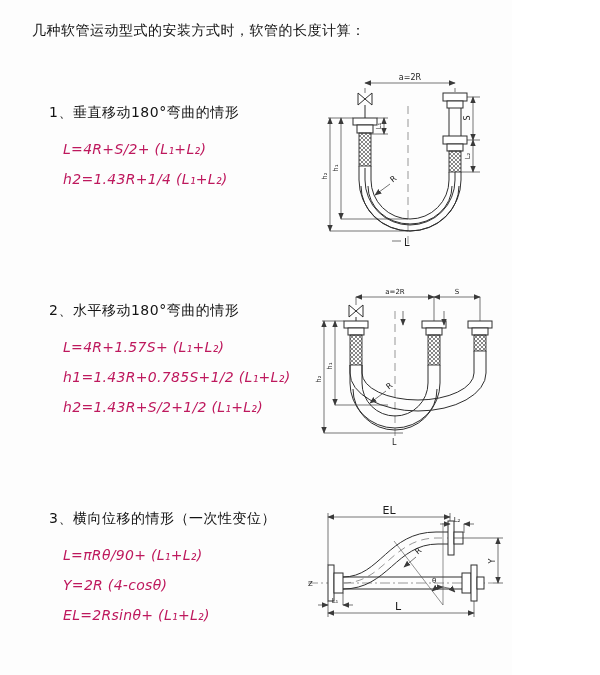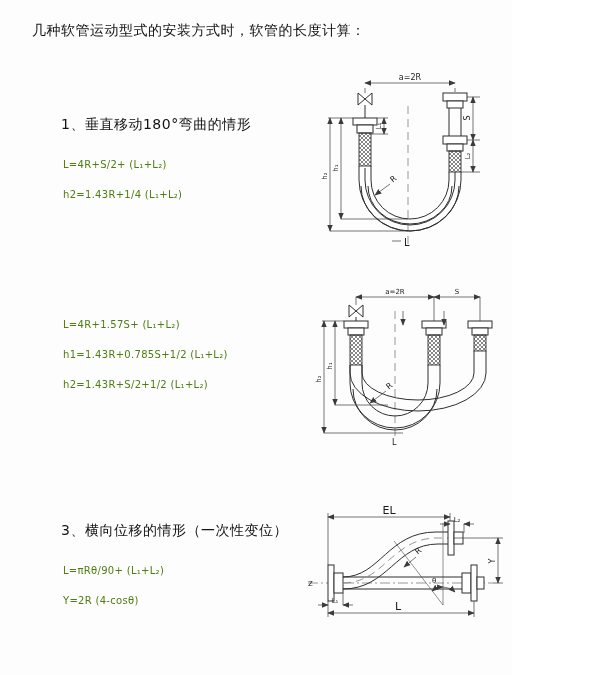--- a/index.html
+++ b/index.html
@@ -4,23 +4,23 @@
 <style>
   html,body{margin:0;padding:0;background:#ffffff;}
   #page{
     position:relative;width:512px;height:675px;background:#fdfdfd;
     font-family:"DejaVu Sans","Liberation Sans",sans-serif;color:#1c1c1c;overflow:hidden;
   }
   .doc-title{
     position:absolute;left:32px;top:22px;font-size:14px;letter-spacing:0.5px;color:#141414;
   }
   .sec{position:absolute;left:45px;width:270px;}
-  .sec h2{margin:16px;font-size:14px;font-weight:normal;color:#141414;letter-spacing:0.5px;}
+  .sec h2{margin:4px;font-size:14px;font-weight:normal;color:#141414;letter-spacing:0.5px;}
   .formulas{margin-top:12px;padding-left:18px;}
-  .formula{font-size:10px;line-height:30px;color:#4d7c0f;white-space:nowrap;letter-spacing:0.3px;}
+  .formula{font-size:14px;line-height:30px;color:#be185d;white-space:nowrap;letter-spacing:0.3px;font-style:italic;}
   .dia{position:absolute;}
   svg{display:block;}
   svg .hose{fill:none;stroke:#2f2f2f;stroke-width:1;}
   svg .fit{fill:#ffffff;stroke:#2f2f2f;stroke-width:1;}
   svg .braid{stroke:#2f2f2f;stroke-width:0.9;}
   svg .dim{stroke:#3a3a3a;stroke-width:0.7;fill:none;}
   svg .cl{stroke:#6a6a6a;stroke-width:0.7;stroke-dasharray:8 5;fill:none;}
   svg .clb{stroke:#6a6a6a;stroke-width:0.7;stroke-dasharray:10 3 2 3;fill:none;}
   svg .thin{stroke:#4a4a4a;stroke-width:0.6;fill:none;}
   svg text{fill:#1c1c1c;font-family:"DejaVu Sans","Liberation Sans",sans-serif;}
@@ -102,20 +102,21 @@
 
       <line class="dim" x1="82" y1="116" x2="67" y2="127" marker-end="url(#ar1)"></line>
       <text class="lbl8" text-anchor="middle" transform="rotate(-38 87 113)" x="87" y="113">R</text>
 
       <line class="dim" x1="84" y1="173" x2="93" y2="173"></line>
       <text class="lbl10" x="96" y="178">L</text>
     </svg>
   </div>
 
   <div class="sec" style="top:298px">
+    <h2>2、水平移动180°弯曲的情形</h2>
     <div class="formulas">
       <div class="formula">L=4R+1.57S+ (L₁+L₂)</div>
       <div class="formula">h1=1.43R+0.785S+1/2 (L₁+L₂)</div>
       <div class="formula">h2=1.43R+S/2+1/2 (L₁+L₂)</div>
     </div>
   </div>
 
   <div class="dia" style="left:308px;top:281px">
     <svg width="280" height="190" viewBox="0 0 280 190">
       <defs>
@@ -175,20 +176,21 @@
 
       <text class="lbl8" x="84" y="164">L</text>
     </svg>
   </div>
 
   <div class="sec" style="top:506px">
     <h2>3、横向位移的情形（一次性变位）</h2>
     <div class="formulas">
       <div class="formula">L=πRθ/90+ (L₁+L₂)</div>
       <div class="formula">Y=2R (4-cosθ)</div>
+      <div class="formula">EL=2Rsinθ+ (L₁+L₂)</div>
     </div>
   </div>
 
   <div class="dia" style="left:298px;top:493px">
     <svg width="300" height="170" viewBox="0 0 300 170">
       <defs>
         <marker id="ar3" viewBox="0 0 10 10" refX="9" refY="5" markerWidth="7" markerHeight="7" orient="auto-start-reverse" markerUnits="userSpaceOnUse">
           <path d="M0,1 L10,5 L0,9 Z" fill="#3a3a3a"></path>
         </marker>
       </defs>

